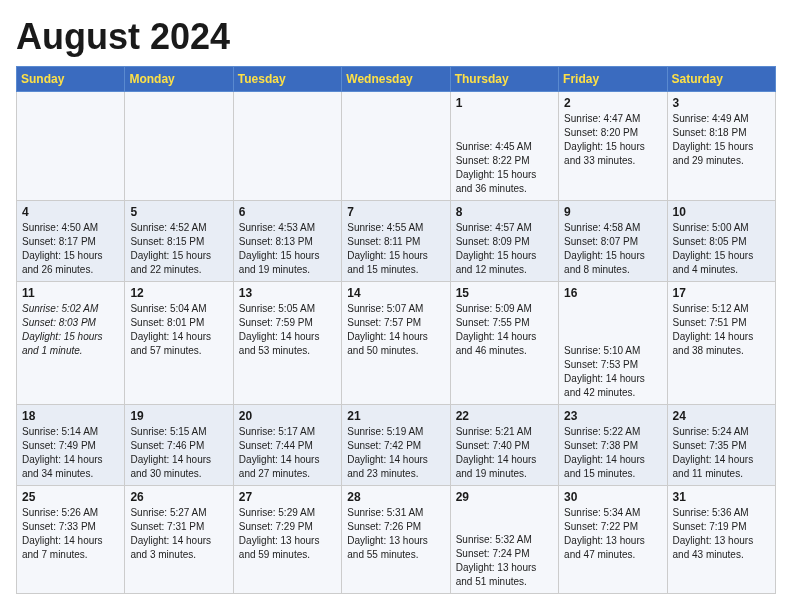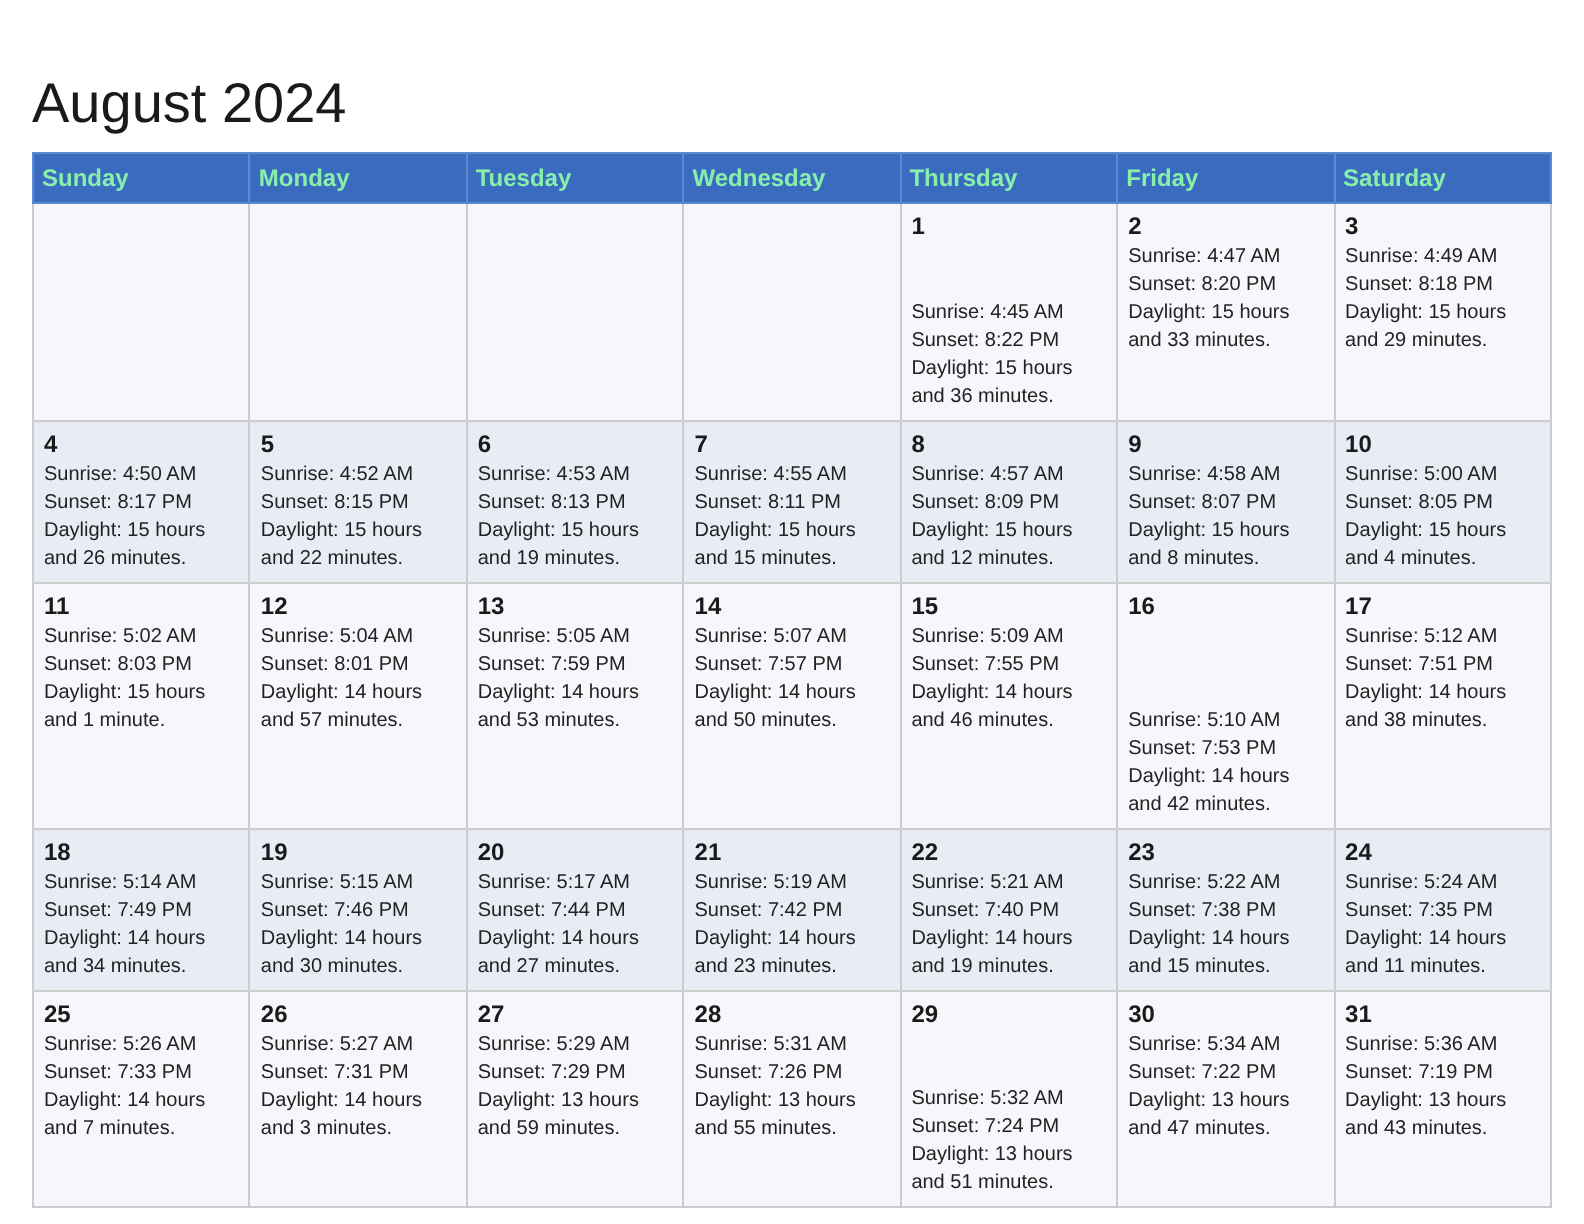--- a/index.html
+++ b/index.html
@@ -31,38 +31,37 @@
       color: #4a90d9;
     }
     .logo-icon {
       width: 28px;
       height: 28px;
     }
     .title-area {
       text-align: right;
     }
     .month-year {
-      font-size: 28px;
-      font-weight: normal;
+      font-size: 36px;
+      font-weight: bold;
       color: #1a1a1a;
-      margin-top: 20px;
     }
     .location {
       font-size: 14px;
       color: #333;
       margin-top: 2px;
     }
     .calendar {
       width: 100%;
       border-collapse: collapse;
       font-size: 10.5px;
     }
     .calendar th {
       background: #3a6bbf;
-      color: #86efac;
+      color: #fde047;
       padding: 5px 4px;
       text-align: left;
       font-size: 12px;
       font-weight: bold;
       border: 1px solid #5a8ad0;
     }
     .calendar td {
       border: 1px solid #ccc;
       padding: 4px 5px;
       vertical-align: top;
@@ -191,21 +190,21 @@
           <span class="day-num">10</span>
           <div class="day-info" style="white-space: pre-line;">Sunrise: 5:00 AM
 Sunset: 8:05 PM
 Daylight: 15 hours
 and 4 minutes.</div>
         </td>
       </tr>
       <tr>
         <td>
           <span class="day-num">11</span>
-          <div class="day-info" style="white-space: pre-line;">Sunrise: 5:02 AM
+          <div class="day-info" style="white-space: pre-line; font-style: italic;">Sunrise: 5:02 AM
 Sunset: 8:03 PM
 Daylight: 15 hours
 and 1 minute.</div>
         </td>
         <td>
           <span class="day-num">12</span>
           <div class="day-info" style="white-space: pre-line;">Sunrise: 5:04 AM
 Sunset: 8:01 PM
 Daylight: 14 hours
 and 57 minutes.</div>

